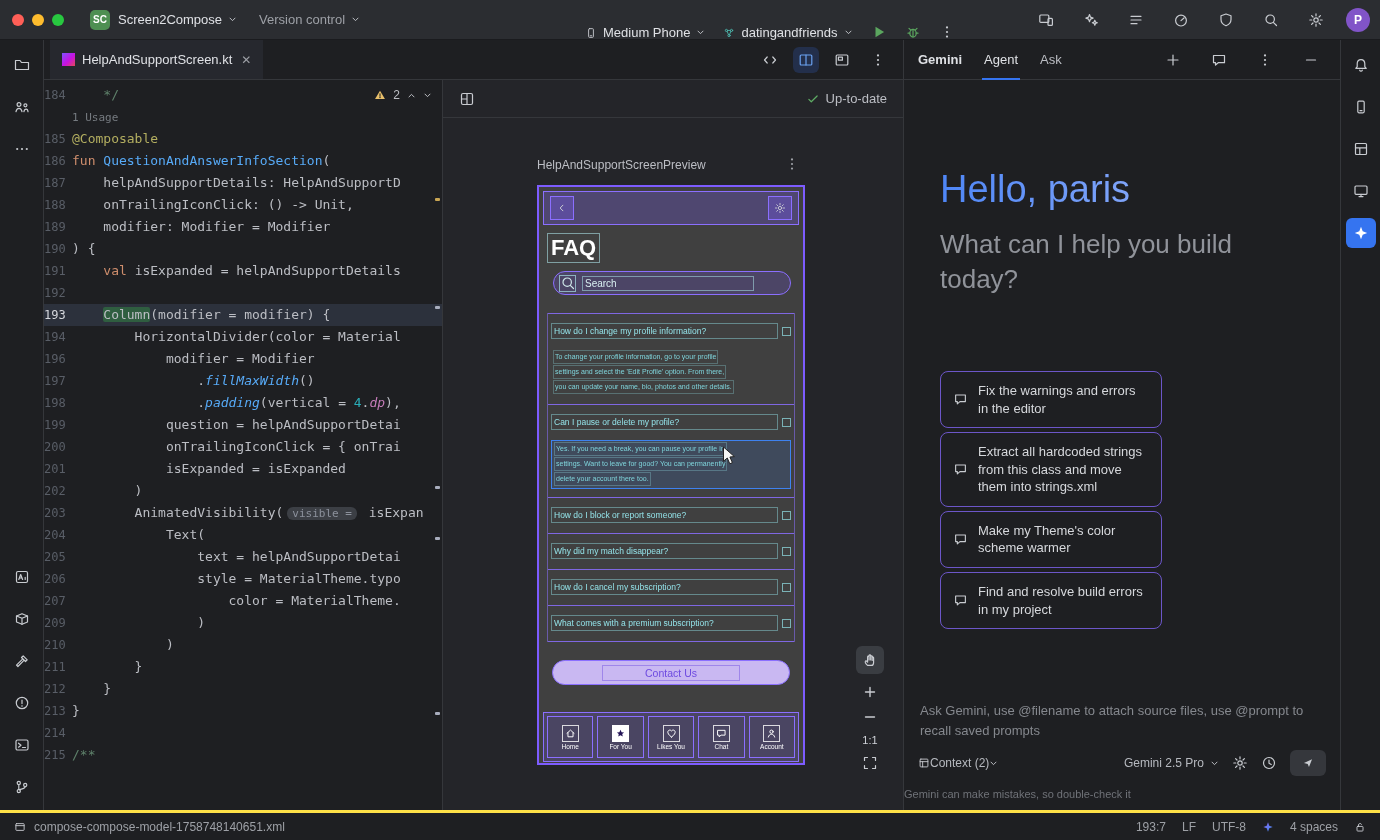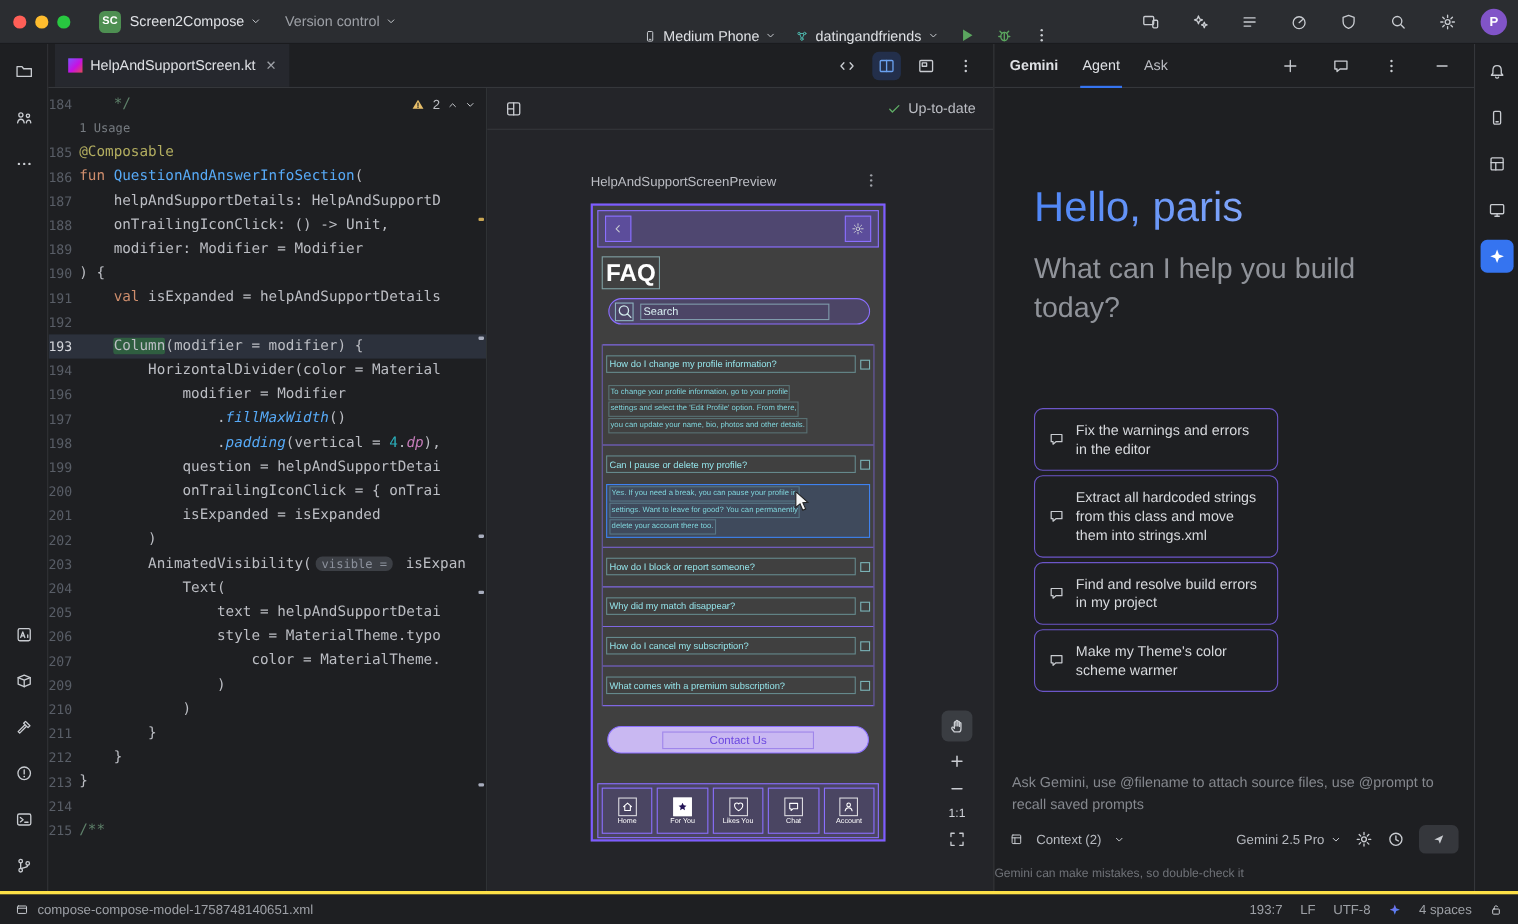--- a/index.html
+++ b/index.html
@@ -111,21 +111,21 @@
   .g-tab.active::after{content:"";position:absolute;bottom:0;left:-2px;right:-2px;height:2px;background:#3574F0}
   .g-header-icons{margin-left:auto;display:flex;gap:16px;align-items:center;color:#C9CCD1}
   .g-content{flex:1;padding-left:36px;overflow:hidden}
   .g-greeting{margin-top:88px;font-size:38px;font-weight:400;background:linear-gradient(90deg,#4E86F7,#7FA4F9);-webkit-background-clip:text;background-clip:text;color:transparent;width:fit-content}
   .g-subtitle{margin-top:16px;font-size:26px;color:#90939A;width:330px;line-height:1.35}
   .g-cards{margin-top:74px;display:flex;flex-direction:column;gap:4px}
   .g-card{width:222px;border:1px solid #6C56C9;border-radius:8px;padding:10px 12px;display:flex;gap:10px;color:#D6D8DC;font-size:13px;line-height:1.35}
   .g-card .ic svg{width:15px;height:15px}
   .g-input{padding:14px 16px 0;color:#85888E;font-size:13px;line-height:1.5}
   .g-footer{display:flex;align-items:center;padding:10px 14px 4px;gap:8px;color:#B6B9BF;font-size:12px}
-  .g-context{display:flex;align-items:center;gap:12px}
+  .g-context{display:flex;align-items:center;gap:0}
   .g-footer-right{margin-left:auto;display:flex;align-items:center;gap:13px}
   .g-send{width:36px;height:26px;border-radius:6px;background:#35373C;display:flex;align-items:center;justify-content:center;color:#8A8E95}
   .g-disclaimer{text-align:left;color:#6F7278;font-size:11px;padding:8px 0 10px}
 
   
   .statusbar{position:absolute;left:0;right:0;bottom:0;height:30px;background:#1E1F22;border-top:3px solid #fde047;display:flex;align-items:center;padding:0 14px;color:#9DA0A6;font-size:12px;gap:8px}
   .sb-right{margin-left:auto;display:flex;align-items:center;g ap:16px;gap:16px}
 
   .cursor-svg{position:absolute;left:722px;top:446px;z-index:99}
 </style>
@@ -649,29 +649,29 @@
               </svg>
             </span>
             <span class="g-card-text">Extract all hardcoded strings from this class and move them into strings.xml</span>
           </div>
           <div class="g-card">
             <span class="ic">
               <svg width="16" height="16" viewBox="0 0 16 16" fill="none" stroke="currentColor" stroke-width="1.2" stroke-linecap="round" stroke-linejoin="round">
                 <path d="M2.8 3.2h10.4v7H7.4L4.6 12.6v-2.4H2.8z"></path>
               </svg>
             </span>
-            <span class="g-card-text">Find and resolve build errors in my project</span>
+            <span class="g-card-text">Make my Theme's color scheme warmer</span>
           </div>
           <div class="g-card">
             <span class="ic">
               <svg width="16" height="16" viewBox="0 0 16 16" fill="none" stroke="currentColor" stroke-width="1.2" stroke-linecap="round" stroke-linejoin="round">
                 <path d="M2.8 3.2h10.4v7H7.4L4.6 12.6v-2.4H2.8z"></path>
               </svg>
             </span>
-            <span class="g-card-text">Make my Theme's color scheme warmer</span>
+            <span class="g-card-text">Find and resolve build errors in my project</span>
           </div>
         </div>
     </div>
     <div class="g-input">Ask Gemini, use @filename to attach source files, use @prompt to recall saved prompts</div>
     <div class="g-footer">
       <div class="g-context">
         <span class="ic i12">
             <svg width="16" height="16" viewBox="0 0 16 16" fill="none" stroke="currentColor" stroke-width="1.2" stroke-linecap="round" stroke-linejoin="round">
               <rect x="2.8" y="2.8" width="10.4" height="10.4" rx="1"></rect>
               <path d="M2.8 6.2h10.4M6.2 6.2v7"></path>

